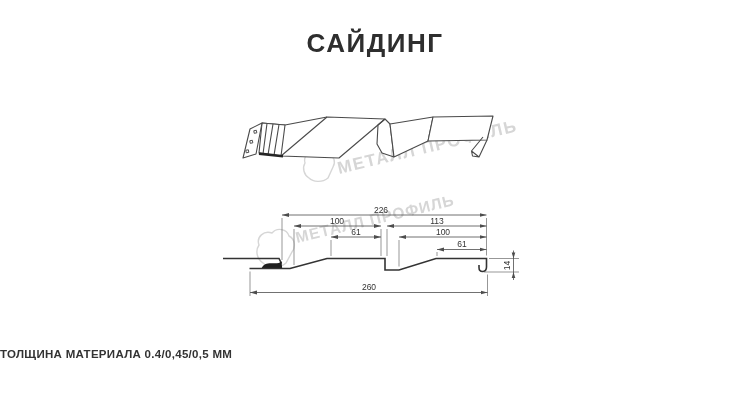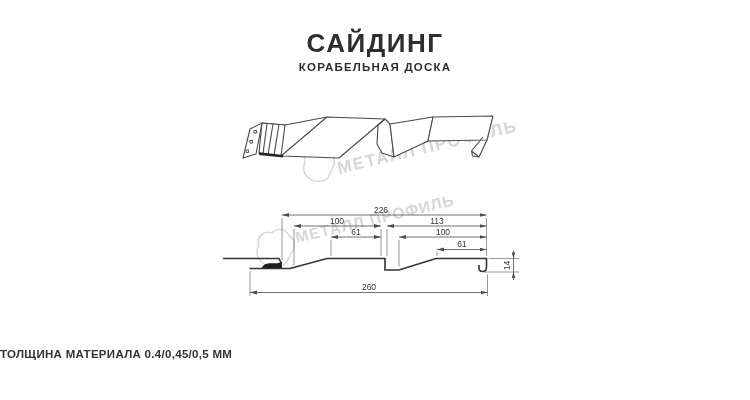--- a/index.html
+++ b/index.html
@@ -20,21 +20,20 @@
   .l3d{stroke:#4a4a4a;stroke-width:1.1;fill:none;stroke-linejoin:round;}
   .prof{stroke:#333;stroke-width:1.6;fill:none;stroke-linejoin:miter;}
 </style>
 </head>
 <body>
 
 <div class="page">
 
   <div class="header">
     <div class="title">САЙДИНГ</div>
-    <div class="subtitle">КОРАБЕЛЬНАЯ ДОСКА</div>
   </div>
 
   <svg width="750" height="400" viewBox="0 0 750 400">
     <defs>
       <marker id="mS" markerWidth="8" markerHeight="6" refX="0" refY="3" orient="auto" markerUnits="userSpaceOnUse">
         <path d="M7,1 L0,3 L7,5 Z" fill="#4d4d4d"></path>
       </marker>
       <marker id="mE" markerWidth="8" markerHeight="6" refX="7" refY="3" orient="auto" markerUnits="userSpaceOnUse">
         <path d="M0,1 L7,3 L0,5 Z" fill="#4d4d4d"></path>
       </marker>

